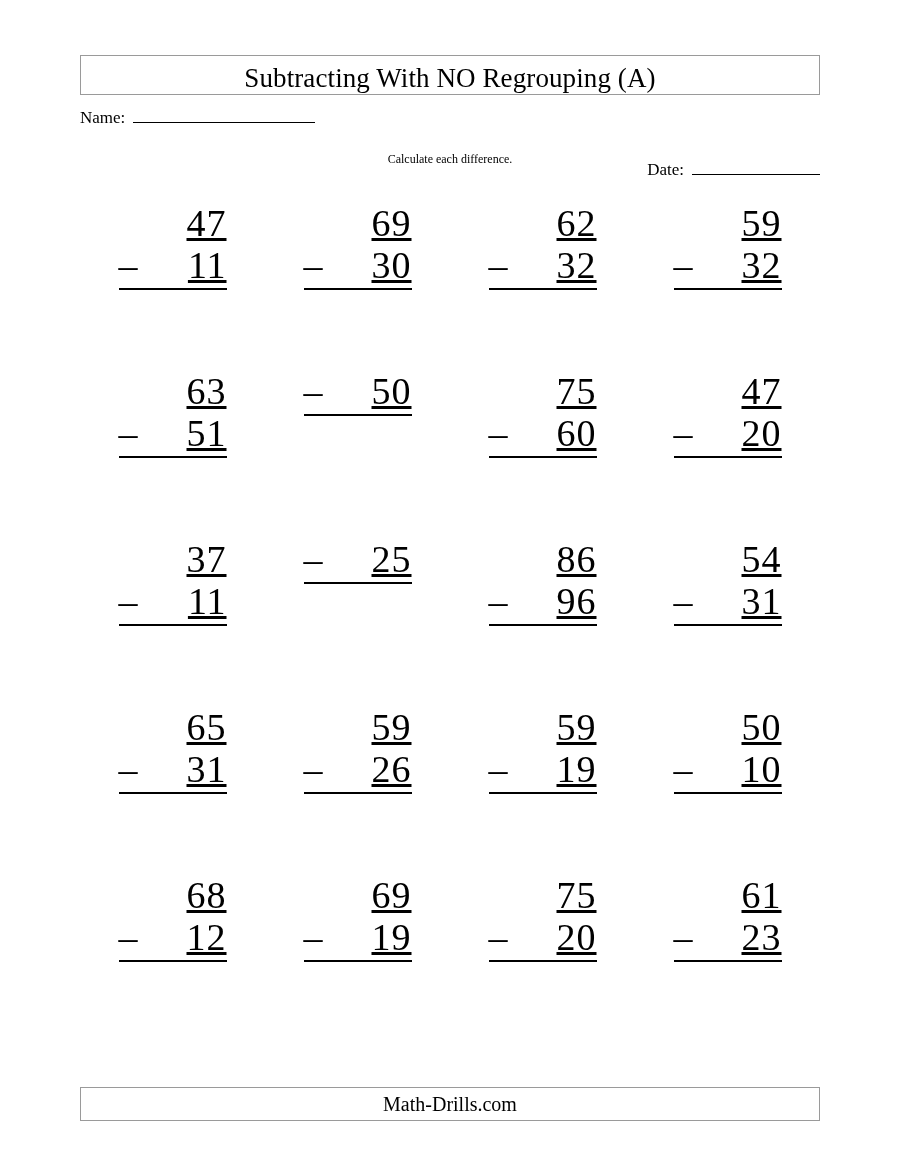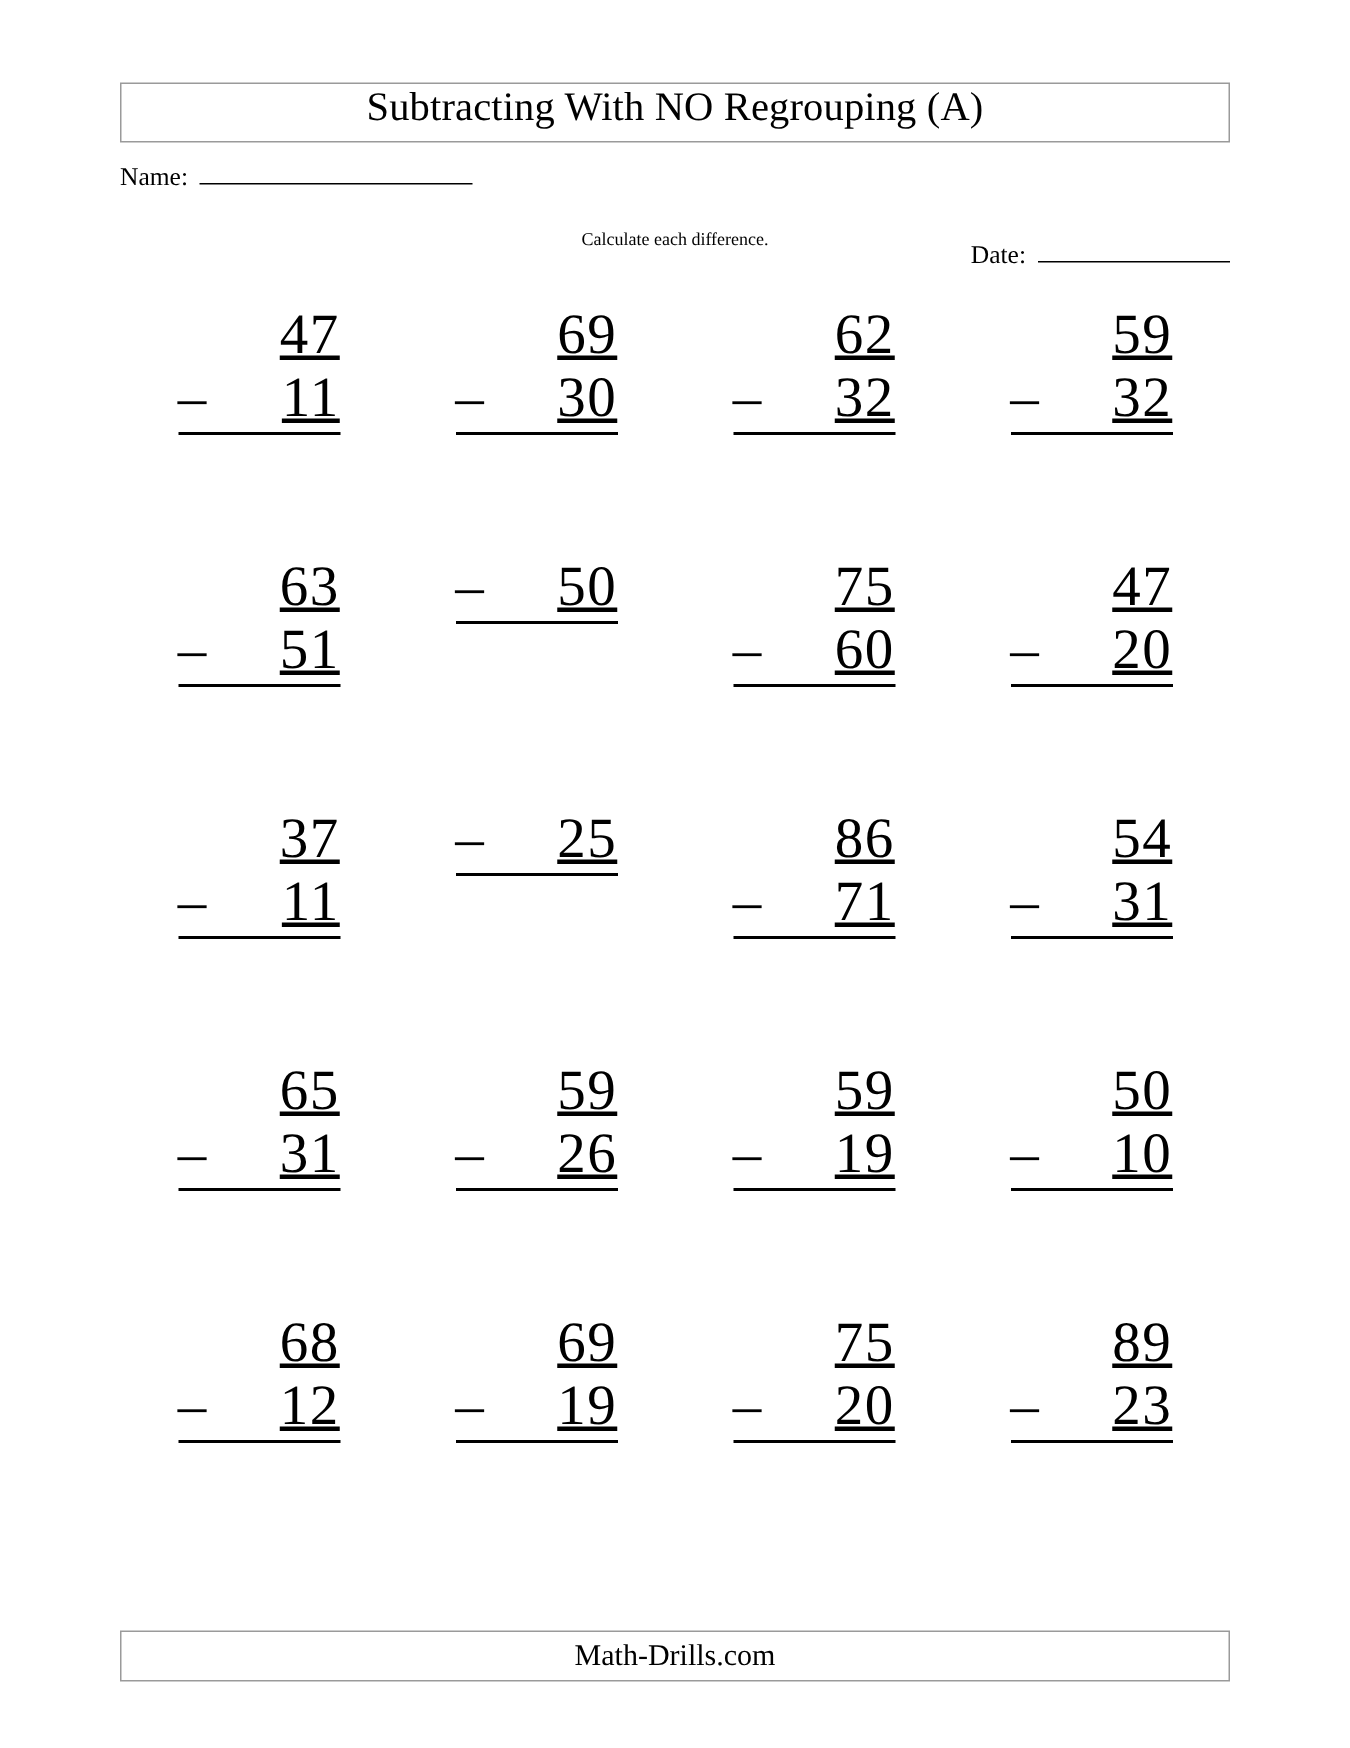--- a/index.html
+++ b/index.html
@@ -26,21 +26,21 @@
   
   .title-box {
     position: absolute;
     left: 80px;
     top: 55px;
     width: 740px;
     height: 40px;
     border: 1px solid #9a9a9a;
     box-sizing: border-box;
     display: flex;
-    align-items: flex-start;
+    align-items: flex-end;
     justify-content: center;
   }
   .title-text {
     font-size: 27px;
     letter-spacing: 0.1px;
     white-space: nowrap;
   }
 
   
   .namedate {
@@ -288,21 +288,21 @@
           <div class="answer-rule"></div>
         </div>
       </div>
       <div class="pcell">
         <div class="problem">
           <div class="pline">
             <span class="digits">86</span>
           </div>
           <div class="pline">
             <span class="op">–</span>
-            <span class="digits">71</span>
+            <span class="digits">96</span>
           </div>
           <div class="answer-rule"></div>
         </div>
       </div>
       <div class="pcell">
         <div class="problem">
           <div class="pline">
             <span class="digits">54</span>
           </div>
           <div class="pline">
@@ -398,21 +398,21 @@
           <div class="pline">
             <span class="op">–</span>
             <span class="digits">20</span>
           </div>
           <div class="answer-rule"></div>
         </div>
       </div>
       <div class="pcell">
         <div class="problem">
           <div class="pline">
-            <span class="digits">89</span>
+            <span class="digits">61</span>
           </div>
           <div class="pline">
             <span class="op">–</span>
             <span class="digits">23</span>
           </div>
           <div class="answer-rule"></div>
         </div>
       </div>
     </div>
 

